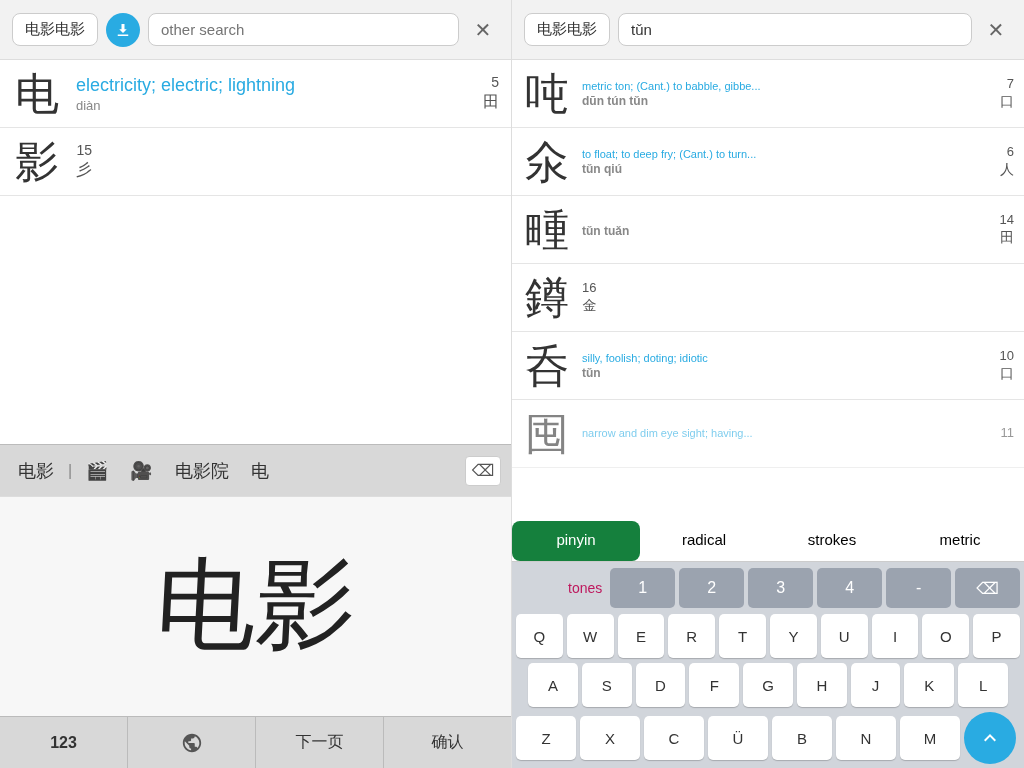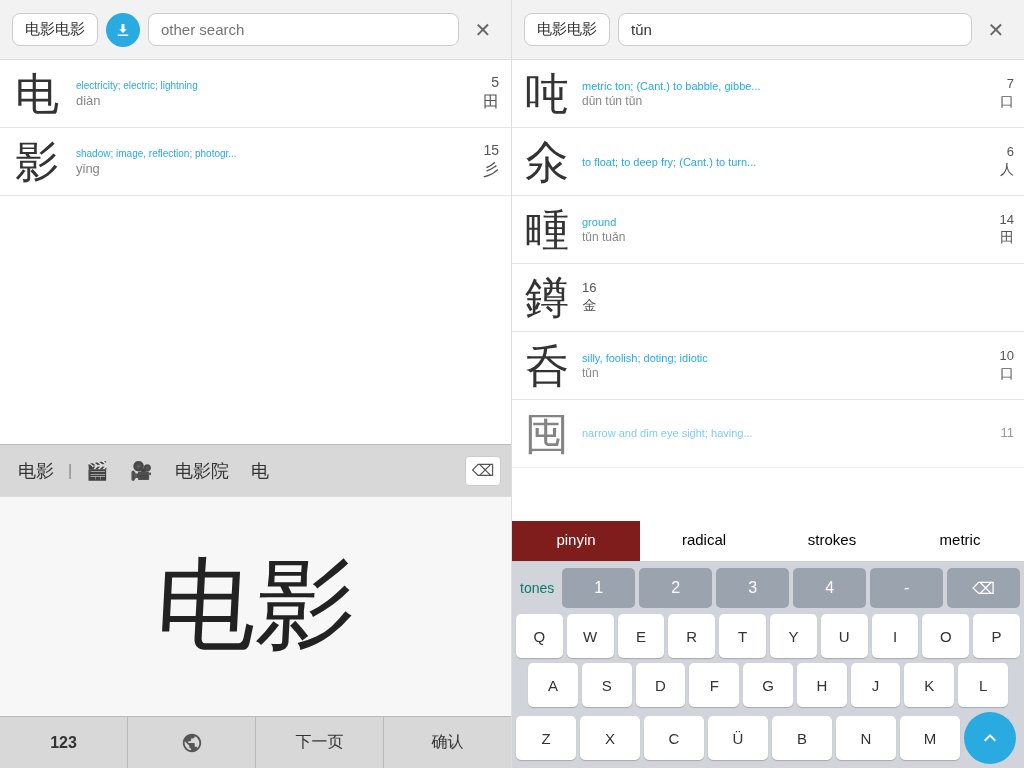--- a/index.html
+++ b/index.html
@@ -14,21 +14,21 @@
     .download-btn { width: 34px; height: 34px; background: #29abe2; border-radius: 50%; display: flex; align-items: center; justify-content: center; cursor: pointer; flex-shrink: 0; }
     .download-btn svg { width: 18px; height: 18px; fill: white; }
     .search-input-left { flex: 1; border: 1px solid #ccc; border-radius: 8px; padding: 7px 12px; font-size: 15px; color: #999; background: #fff; }
     .close-btn { width: 32px; height: 32px; display: flex; align-items: center; justify-content: center; cursor: pointer; font-size: 20px; color: #666; }
 
     
     .results-left { flex: 1; overflow-y: auto; }
     .result-row { display: flex; align-items: center; padding: 10px 12px; border-bottom: 1px solid #e5e5e5; gap: 14px; min-height: 68px; }
     .result-char { font-size: 44px; color: #333; width: 50px; text-align: center; line-height: 1; }
     .result-info { flex: 1; }
-    .result-meaning { color: #29abe2; font-size: 10px; }
+    .result-meaning { color: #29abe2; font-size: 18px; }
     .result-pinyin { color: #888; font-size: 13px; margin-top: 2px; }
     .result-meta { display: flex; flex-direction: column; align-items: flex-end; gap: 2px; }
     .result-strokes { font-size: 14px; color: #555; }
     .result-radical { font-size: 16px; color: #555; }
 
     
     .suggestion-bar { display: flex; align-items: center; gap: 6px; padding: 6px 10px; background: #d8d8d8; border-top: 1px solid #bbb; overflow-x: auto; white-space: nowrap; height: 52px; }
     .suggestion-item { font-size: 18px; color: #333; padding: 4px 8px; cursor: pointer; }
     .suggestion-sep { color: #888; font-size: 16px; }
     .backspace-btn { width: 36px; height: 30px; background: #fff; border: 1px solid #ccc; border-radius: 4px; display: flex; align-items: center; justify-content: center; cursor: pointer; font-size: 16px; color: #555; margin-left: auto; }
@@ -52,34 +52,34 @@
     .tag-pill-right { background: #fff; border: 1px solid #ccc; border-radius: 8px; padding: 6px 12px; font-size: 15px; color: #333; }
     .search-input-right { flex: 1; border: 1px solid #ccc; border-radius: 8px; padding: 7px 12px; font-size: 15px; color: #333; background: #fff; }
     .close-btn-right { width: 32px; height: 32px; display: flex; align-items: center; justify-content: center; cursor: pointer; font-size: 20px; color: #666; }
 
     
     .results-right { flex: 1; overflow-y: auto; }
     .result-row-right { display: flex; align-items: center; padding: 10px 10px; border-bottom: 1px solid #e5e5e5; gap: 10px; min-height: 68px; }
     .result-char-right { font-size: 44px; color: #333; width: 50px; text-align: center; line-height: 1; }
     .result-info-right { flex: 1; }
     .result-meaning-right { color: #29abe2; font-size: 11px; }
-    .result-pinyin-right { color: #888; font-size: 12px; margin-top: 2px; }
+    .result-pinyin-right { color: #888; font-size: 12px; margin-top: 2px; font-weight: bold; }
     .result-meta-right { display: flex; flex-direction: column; align-items: flex-end; gap: 2px; }
     .result-strokes-right { font-size: 13px; color: #555; }
     .result-radical-right { font-size: 14px; color: #555; }
 
     
     .keyboard-area { background: #d1d5db; padding: 0; }
     .search-tabs { display: flex; background: #fff; border-bottom: 1px solid #ccc; }
     .search-tab { flex: 1; text-align: center; padding: 10px 0; font-size: 15px; color: #000000; cursor: pointer; border-bottom: 3px solid transparent; }
-    .search-tab.active { color: #fff; background: #7f1d1d; border-radius: 0; text-align: center; }
+    .search-tab.active { color: #fff; background: #15803d; border-radius: 8px; text-align: center; }
 
     .keyboard-section { background: #d1d5db; padding: 6px 4px 4px 4px; }
     .tones-row { display: flex; gap: 4px; margin-bottom: 6px; align-items: center; }
-    .tones-label { font-size: 14px; color: #0f766e; margin-right: 4px; padding-left: 4px; }
+    .tones-label { font-size: 14px; color: #be185d; margin-right: 4px; padding-left: 4px; margin-left: 48px; }
     .tone-key { flex: 1; height: 40px; background: #9ba3af; border-radius: 5px; display: flex; align-items: center; justify-content: center; font-size: 16px; color: #fff; cursor: pointer; font-weight: 500; }
     .tone-key.delete { background: #9ba3af; }
     .key-row { display: flex; gap: 4px; margin-bottom: 5px; }
     .key { flex: 1; height: 44px; background: #fff; border-radius: 5px; display: flex; align-items: center; justify-content: center; font-size: 15px; color: #333; cursor: pointer; font-weight: 500; box-shadow: 0 1px 1px rgba(0,0,0,0.2); }
     .submit-btn { width: 52px; height: 52px; background: #29abe2; border-radius: 50%; display: flex; align-items: center; justify-content: center; cursor: pointer; margin-left: auto; margin-right: 4px; }
     .submit-btn svg { width: 24px; height: 24px; fill: white; }
     .last-row { display: flex; gap: 4px; align-items: center; }
     .last-row .key { height: 44px; }
   </style>
 </head>
@@ -105,24 +105,20 @@
         <div class="result-meaning">electricity; electric; lightning</div>
         <div class="result-pinyin">diàn</div>
       </div>
       <div class="result-meta">
         <div class="result-strokes">5</div>
         <div class="result-radical">田</div>
       </div>
     </div>
     <div class="result-row">
       <div class="result-char">影</div>
-      <div class="result-info">
-        <div class="result-meaning">shadow; image, reflection; photogr...</div>
-        <div class="result-pinyin">yǐng</div>
-      </div>
       <div class="result-meta">
         <div class="result-strokes">15</div>
         <div class="result-radical">彡</div>
       </div>
     </div>
   </div>
 
   <div class="suggestion-bar">
     <span class="suggestion-item">电影</span>
     <span class="suggestion-sep">|</span>
@@ -166,30 +162,30 @@
       </div>
       <div class="result-meta-right">
         <div class="result-strokes-right">7</div>
         <div class="result-radical-right">口</div>
       </div>
     </div>
     <div class="result-row-right">
       <div class="result-char-right">氽</div>
       <div class="result-info-right">
         <div class="result-meaning-right">to float; to deep fry; (Cant.) to turn...</div>
+        <div class="result-pinyin-right">tǔn qiú</div>
       </div>
       <div class="result-meta-right">
         <div class="result-strokes-right">6</div>
         <div class="result-radical-right">人</div>
       </div>
     </div>
     <div class="result-row-right">
       <div class="result-char-right">畽</div>
       <div class="result-info-right">
-        <div class="result-meaning-right">ground</div>
         <div class="result-pinyin-right">tǔn tuǎn</div>
       </div>
       <div class="result-meta-right">
         <div class="result-strokes-right">14</div>
         <div class="result-radical-right">田</div>
       </div>
     </div>
     <div class="result-row-right">
       <div class="result-char-right">鐏</div>
       <div class="result-meta-right">

